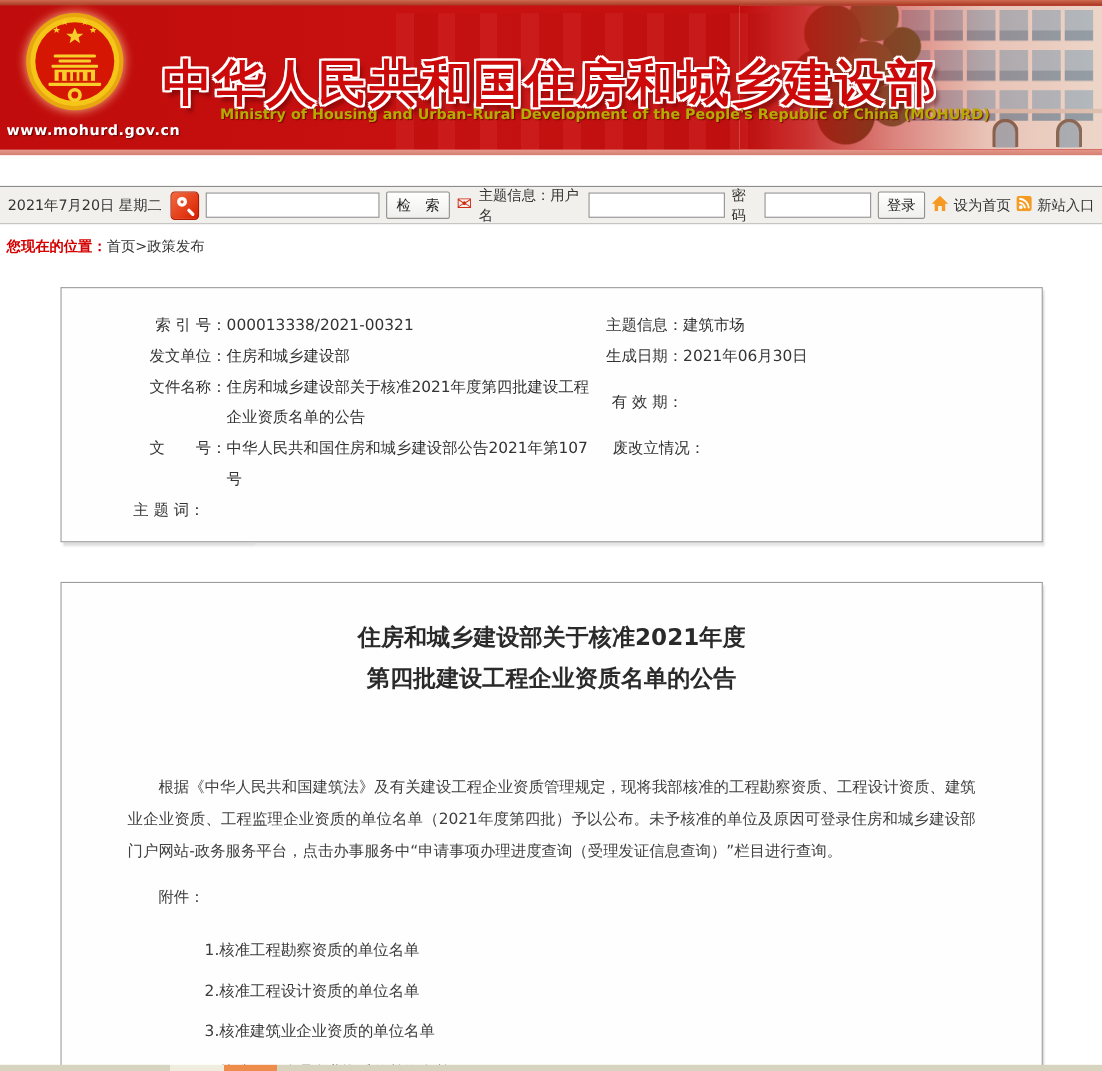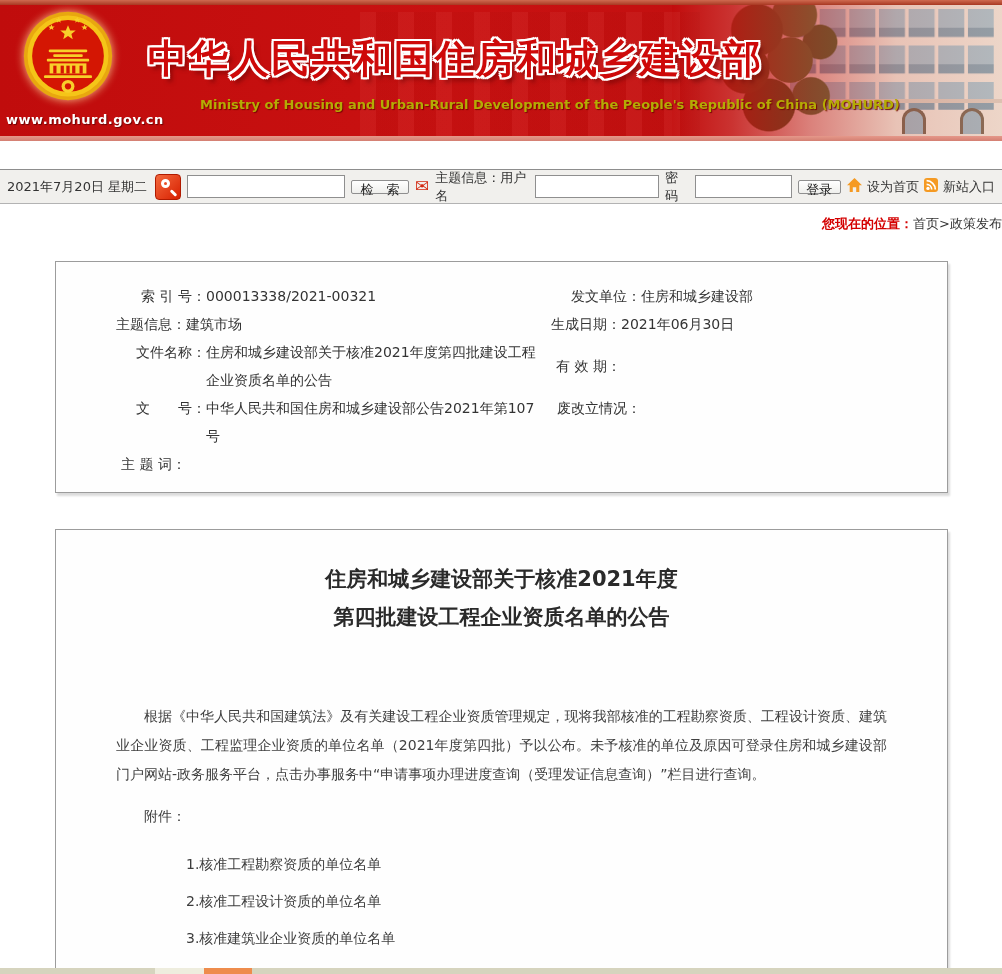--- a/index.html
+++ b/index.html
@@ -31,49 +31,49 @@
       radial-gradient(circle at 72% 30%, #51703a 0 11%, transparent 12%); }
   .hdr-photo::after { content:""; position:absolute; inset:0;
     background:linear-gradient(90deg,#c20c0c 0%,rgba(194,12,12,.82) 18%,rgba(194,12,12,.45) 42%,rgba(205,70,50,.20) 68%,rgba(225,150,125,.16) 100%); }
   .hdr-ghost { position:absolute; left:360px; top:12px; width:340px; height:125px; opacity:.5;
     background:repeating-linear-gradient(90deg,rgba(255,210,200,.10) 0 16px,rgba(120,10,5,.12) 16px 38px); }
 
   .emblem-wrap { position:absolute; left:22px; top:9px; z-index:7; filter:drop-shadow(0 0 5px rgba(255,225,160,.85)); }
   .site-url { position:absolute; left:6px; top:112px; width:128px; text-align:center; z-index:7;
     color:#fff; font-weight:bold; font-size:13px; letter-spacing:.5px; text-shadow:1px 1px 1px rgba(90,0,0,.8); }
 
-  .ministry-title { position:absolute; left:148px; top:32px; z-index:5; white-space:nowrap;
-    font-size:39px; font-weight:800; letter-spacing:2px; color:#ce0909;
+  .ministry-title { position:absolute; left:148px; top:46px; z-index:5; white-space:nowrap;
+    font-size:45px; font-weight:800; letter-spacing:2px; color:#ce0909;
     text-shadow:-2px -2px 0 #fff,2px -2px 0 #fff,-2px 2px 0 #fff,2px 2px 0 #fff,0 -2px 0 #fff,0 2px 0 #fff,-2px 0 0 #fff,2px 0 0 #fff,4px 5px 4px rgba(90,0,0,.55); }
   .ministry-subtitle { position:absolute; left:200px; top:97px; z-index:5; white-space:nowrap;
     font-size:13px; font-weight:bold; color:#b4ab04; text-shadow:1px 1px 1px rgba(110,0,0,.85); }
 
   
   .toolbar { display:flex; align-items:center; height:35px; padding:0 7px; gap:6px;
     background:#f1f0ed; border-top:1px solid #8d8d8d; border-bottom:1px solid #b3b3b3; font-size:13px; color:#333;margin-top:28px; }
   .tb-date { margin-right:2px; white-space:nowrap; }
   .search-icon-btn { position:relative; width:26px; height:26px; border:1px solid #b01a00; border-radius:4px;
     background:linear-gradient(135deg,#f46a3e,#d71f00); cursor:pointer; flex:none; }
   .mag-glass { position:absolute; left:5px; top:4px; width:9px; height:9px; border:3px solid #fff; border-radius:50%; }
   .mag-handle { position:absolute; left:16px; top:14px; width:3px; height:8px; background:#fff; border-radius:2px; transform:rotate(-45deg); }
   .tb-input { height:23px; border:1px solid #8f8f8f; background:#fff; font-size:13px; padding:0 4px; }
   .inp-search { width:158px; }
   .inp-user { width:124px; }
   .inp-pass { width:97px; }
-  .tb-btn { height:14px; background:linear-gradient(180deg,#fff,#efefec); border:1px solid #8f8f8f; border-radius:2px;
+  .tb-btn { height:25px; background:linear-gradient(180deg,#fff,#efefec); border:1px solid #8f8f8f; border-radius:2px;
     font-size:13px; color:#222; cursor:pointer; font-family:inherit; white-space:nowrap; }
   .btn-search { width:64px; }
   .btn-login { width:48px; }
   .mail-glyph { color:#d32a12; font-size:17px; line-height:1; flex:none; }
   .tb-right { margin-left:auto; display:flex; align-items:center; gap:5px; white-space:nowrap;justify-content:space-between; }
   .tb-link { color:#333; cursor:pointer; }
   .ico { flex:none; display:inline-block; }
 
   
-  .breadcrumb { height:37px; padding:11px 0 0 6px; font-size:13px; color:#333; background:#fff;text-align:right; }
+  .breadcrumb { height:37px; padding:11px 0 0 6px; font-size:13px; color:#333; background:#fff; }
   .bc-label { color:#d40000; font-weight:bold; }
   .bc-path { color:#333; cursor:pointer; }
 
   
   .meta-card { margin:20px 54px 0 55px; border:1px solid #9c9c9c; background:#fefefe;
     box-shadow:2px 3px 2px rgba(0,0,0,.14); padding:20px 20px 14px 46px;
     display:grid; grid-template-columns:1fr 390px; font-size:14px; color:#333; }
   .m-row { display:flex; line-height:28px; }
   .m-lbl { flex:none; text-align:right; white-space:pre; }
   .c-left .m-lbl { min-width:104px; }
@@ -194,27 +194,27 @@
 
   <div class="breadcrumb">
     <span class="bc-label">您现在的位置：</span><span class="bc-path">首页&gt;政策发布</span>
   </div>
 
   <div class="meta-card">
     <div class="m-row c-left">
       <span class="m-lbl">索 引 号：</span>
       <span class="m-val">000013338/2021-00321</span>
     </div>
-    <div class="m-row c-left">
-      <span class="m-lbl">发文单位：</span>
-      <span class="m-val">住房和城乡建设部</span>
-    </div>
     <div class="m-row c-right">
       <span class="m-lbl">主题信息：</span>
       <span class="m-val">建筑市场</span>
+    </div>
+    <div class="m-row c-left">
+      <span class="m-lbl">发文单位：</span>
+      <span class="m-val">住房和城乡建设部</span>
     </div>
     <div class="m-row c-right">
       <span class="m-lbl">生成日期：</span>
       <span class="m-val">2021年06月30日</span>
     </div>
     <div class="m-row c-left">
       <span class="m-lbl">文件名称：</span>
       <span class="m-val">住房和城乡建设部关于核准2021年度第四批建设工程企业资质名单的公告</span>
     </div>
     <div class="m-row c-right row3">

